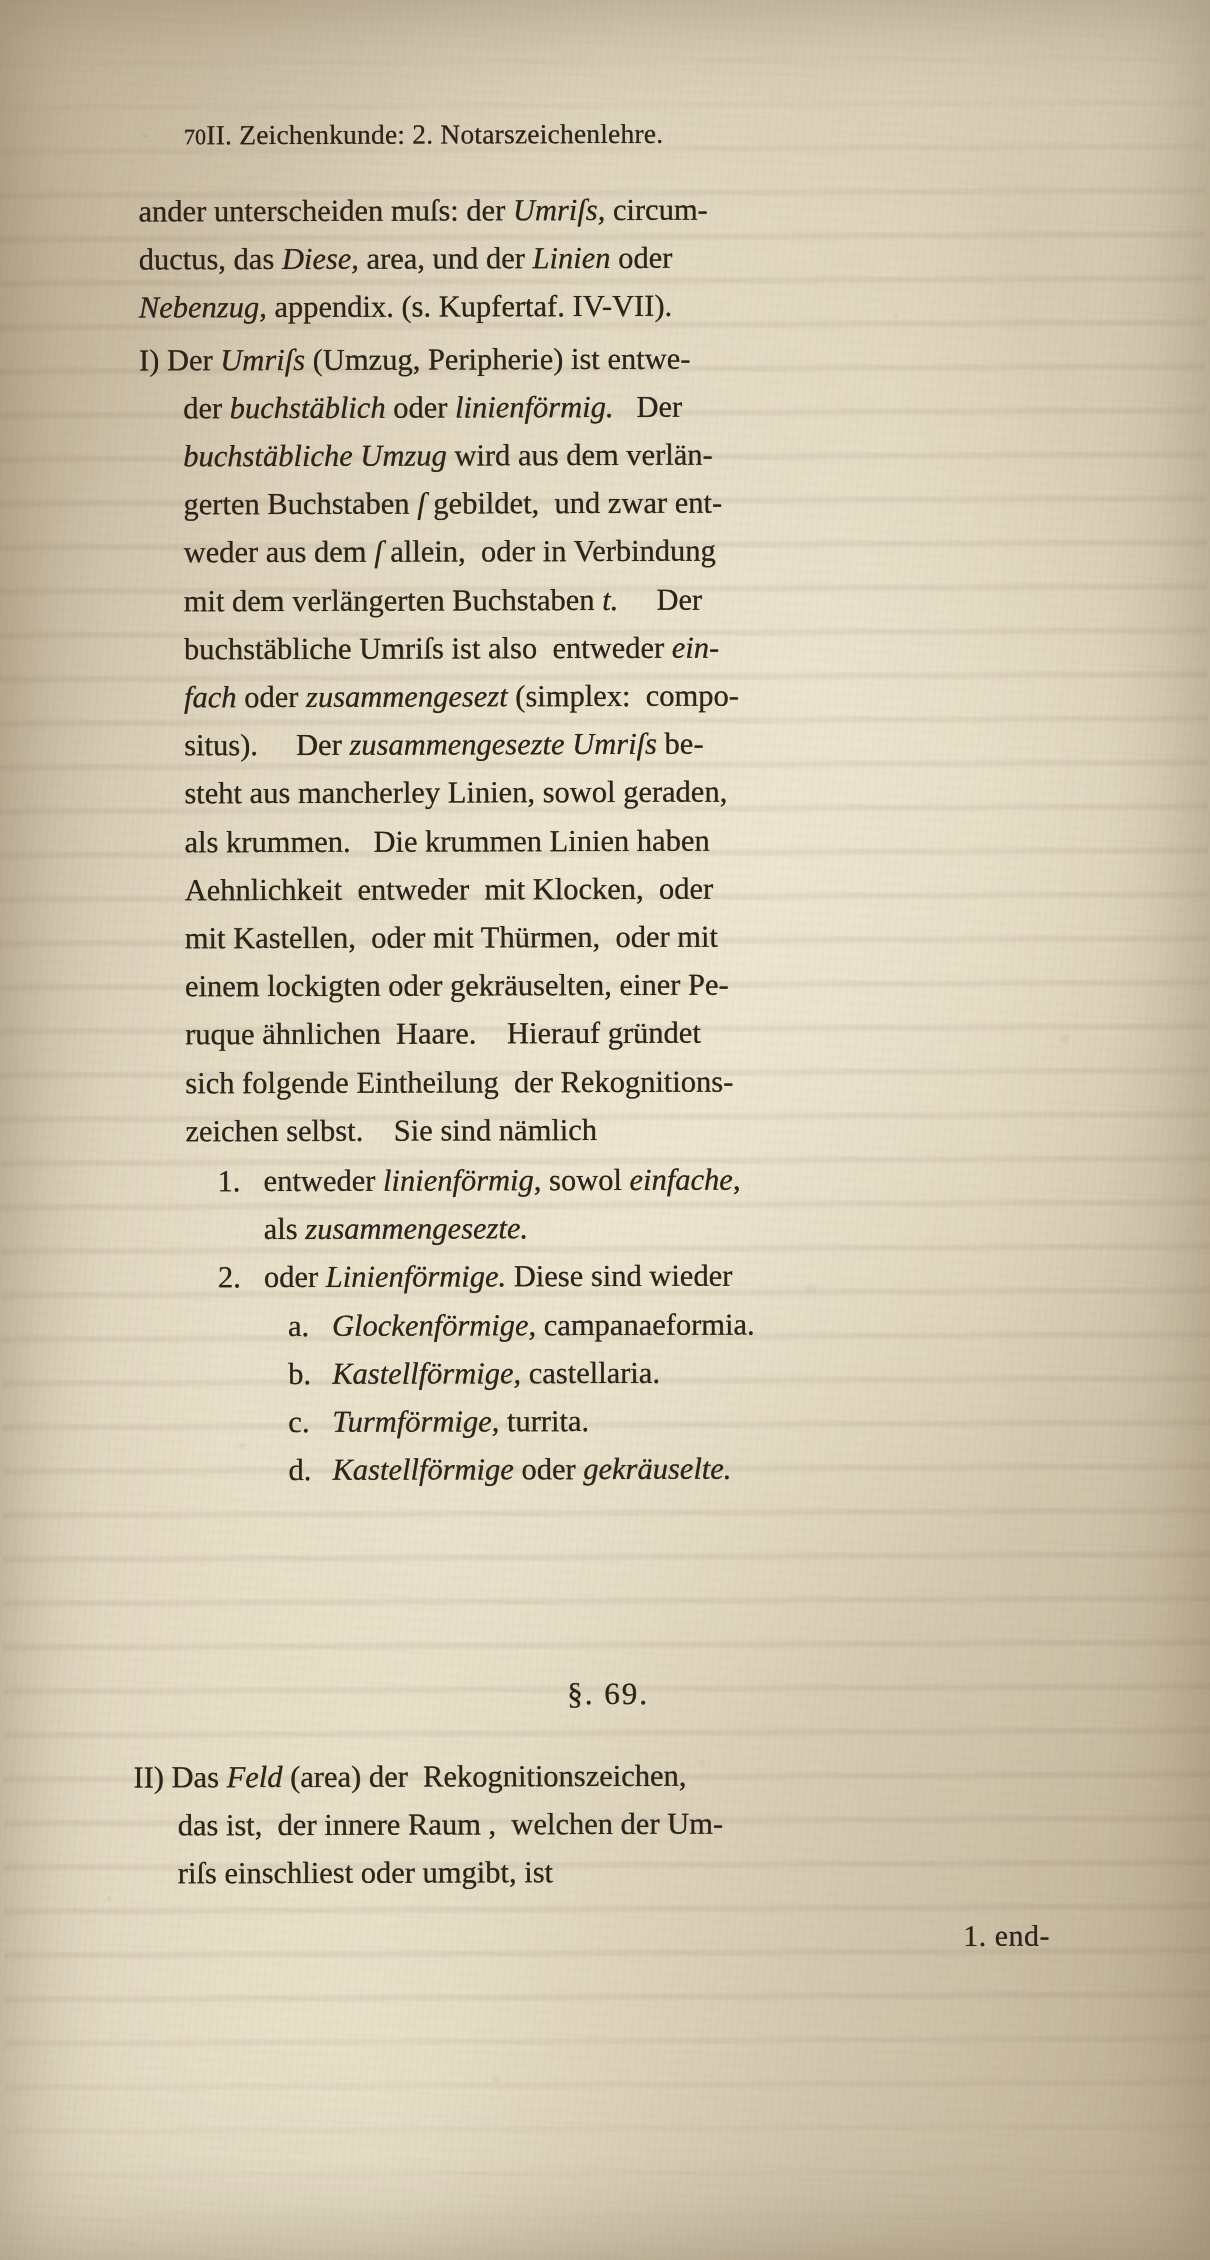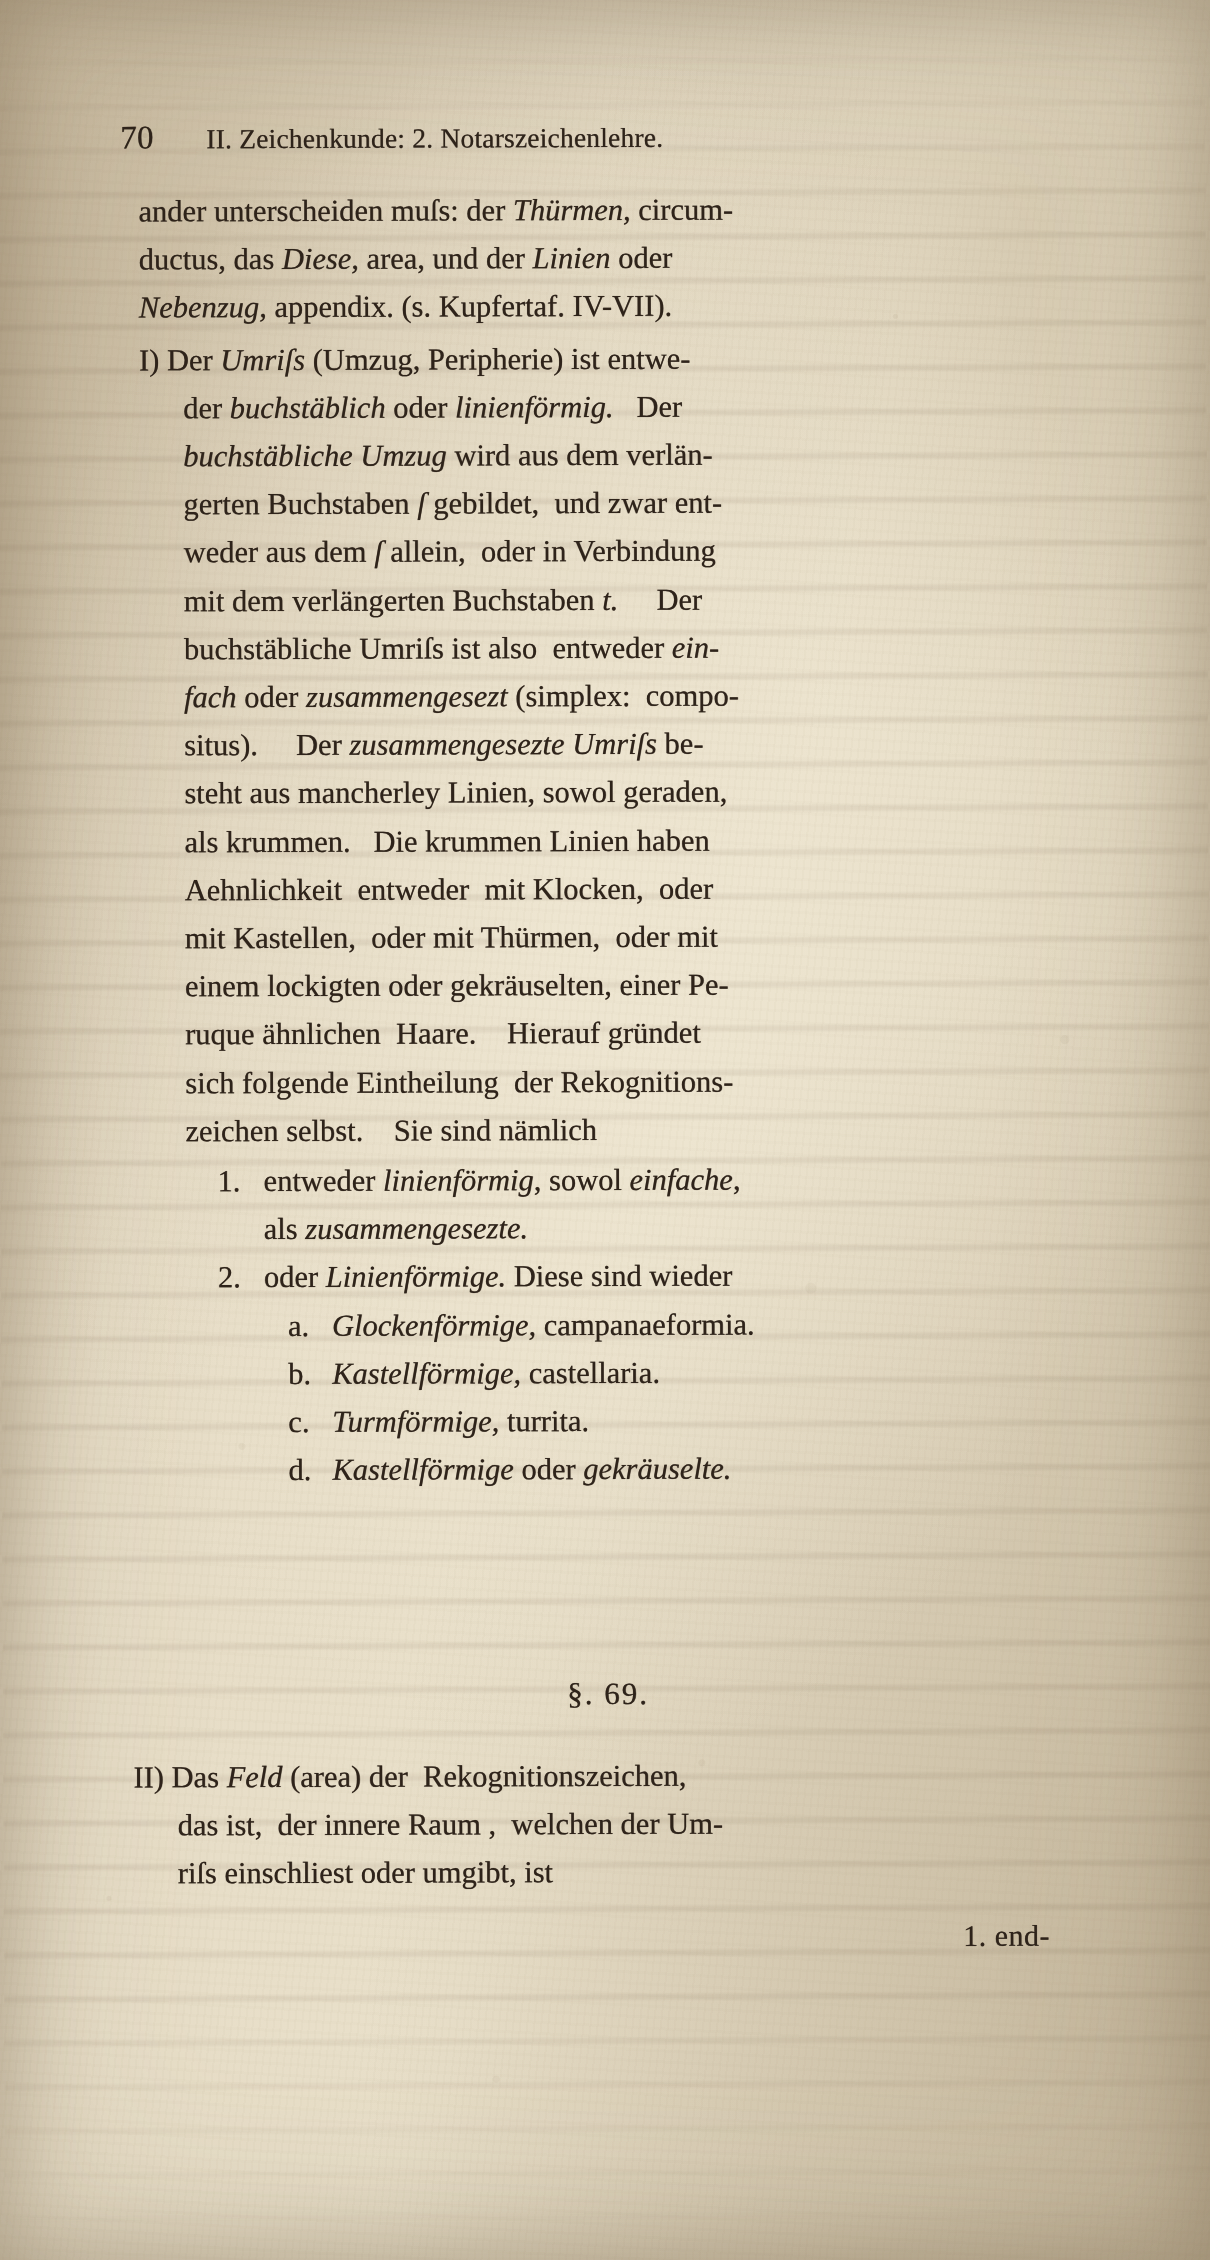--- a/index.html
+++ b/index.html
@@ -93,21 +93,22 @@
     left: 122px;
     top: 118px;
     width: 900px;
     font-size: 27.5px;
     letter-spacing: .2px;
     white-space: nowrap;
   }
   .runhead .folio {
     display: inline-block;
     min-width: 86px;
-    font-size: 33px;
+    font-size: 22px;
+    text-align: right;
   }
 
   .body {
     position: absolute;
     left: 140px;
     top: 186px;
     width: 780px;
     font-size: 30.5px;
     line-height: 48.2px;
     text-align: left;
@@ -168,21 +169,21 @@
 
   <div id="content">
 
     <div class="runhead ink">
       <span class="folio">70</span><span>II. Zeichenkunde:  2. Notarszeichenlehre.</span>
     </div>
 
     <div class="body ink">
 
       <div>
-        <div class="ln">ander unterscheiden mu<span style="font-style:normal">ſs</span>:  der <span class="it">Thürmen,</span> circum-</div>
+        <div class="ln">ander unterscheiden mu<span style="font-style:normal">ſs</span>:  der <span class="it">Umriſs,</span> circum-</div>
         <div class="ln">ductus, das <span class="it">Diese,</span> area, und der <span class="it">Linien</span> oder</div>
         <div class="ln"><span class="it">Nebenzug,</span> appendix. (s. Kupfertaf. IV-VII).</div>
       </div>
 
       <div style="margin-top:4px;">
         <div class="ln">I) Der <span class="it">Umriſs</span> (Umzug, Peripherie) ist entwe-</div>
         <div class="ln ind1">der <span class="it">buchstäblich</span> oder <span class="it">linienförmig.</span>&nbsp; &nbsp;Der</div>
         <div class="ln ind1"><span class="it">buchstäbliche Umzug</span> wird aus dem verlän-</div>
         <div class="ln ind1">gerten Buchstaben <span class="it">ſ</span> gebildet,&nbsp; und zwar ent-</div>
         <div class="ln ind1">weder aus dem <span class="it">ſ</span> allein,&nbsp; oder in Verbindung</div>

